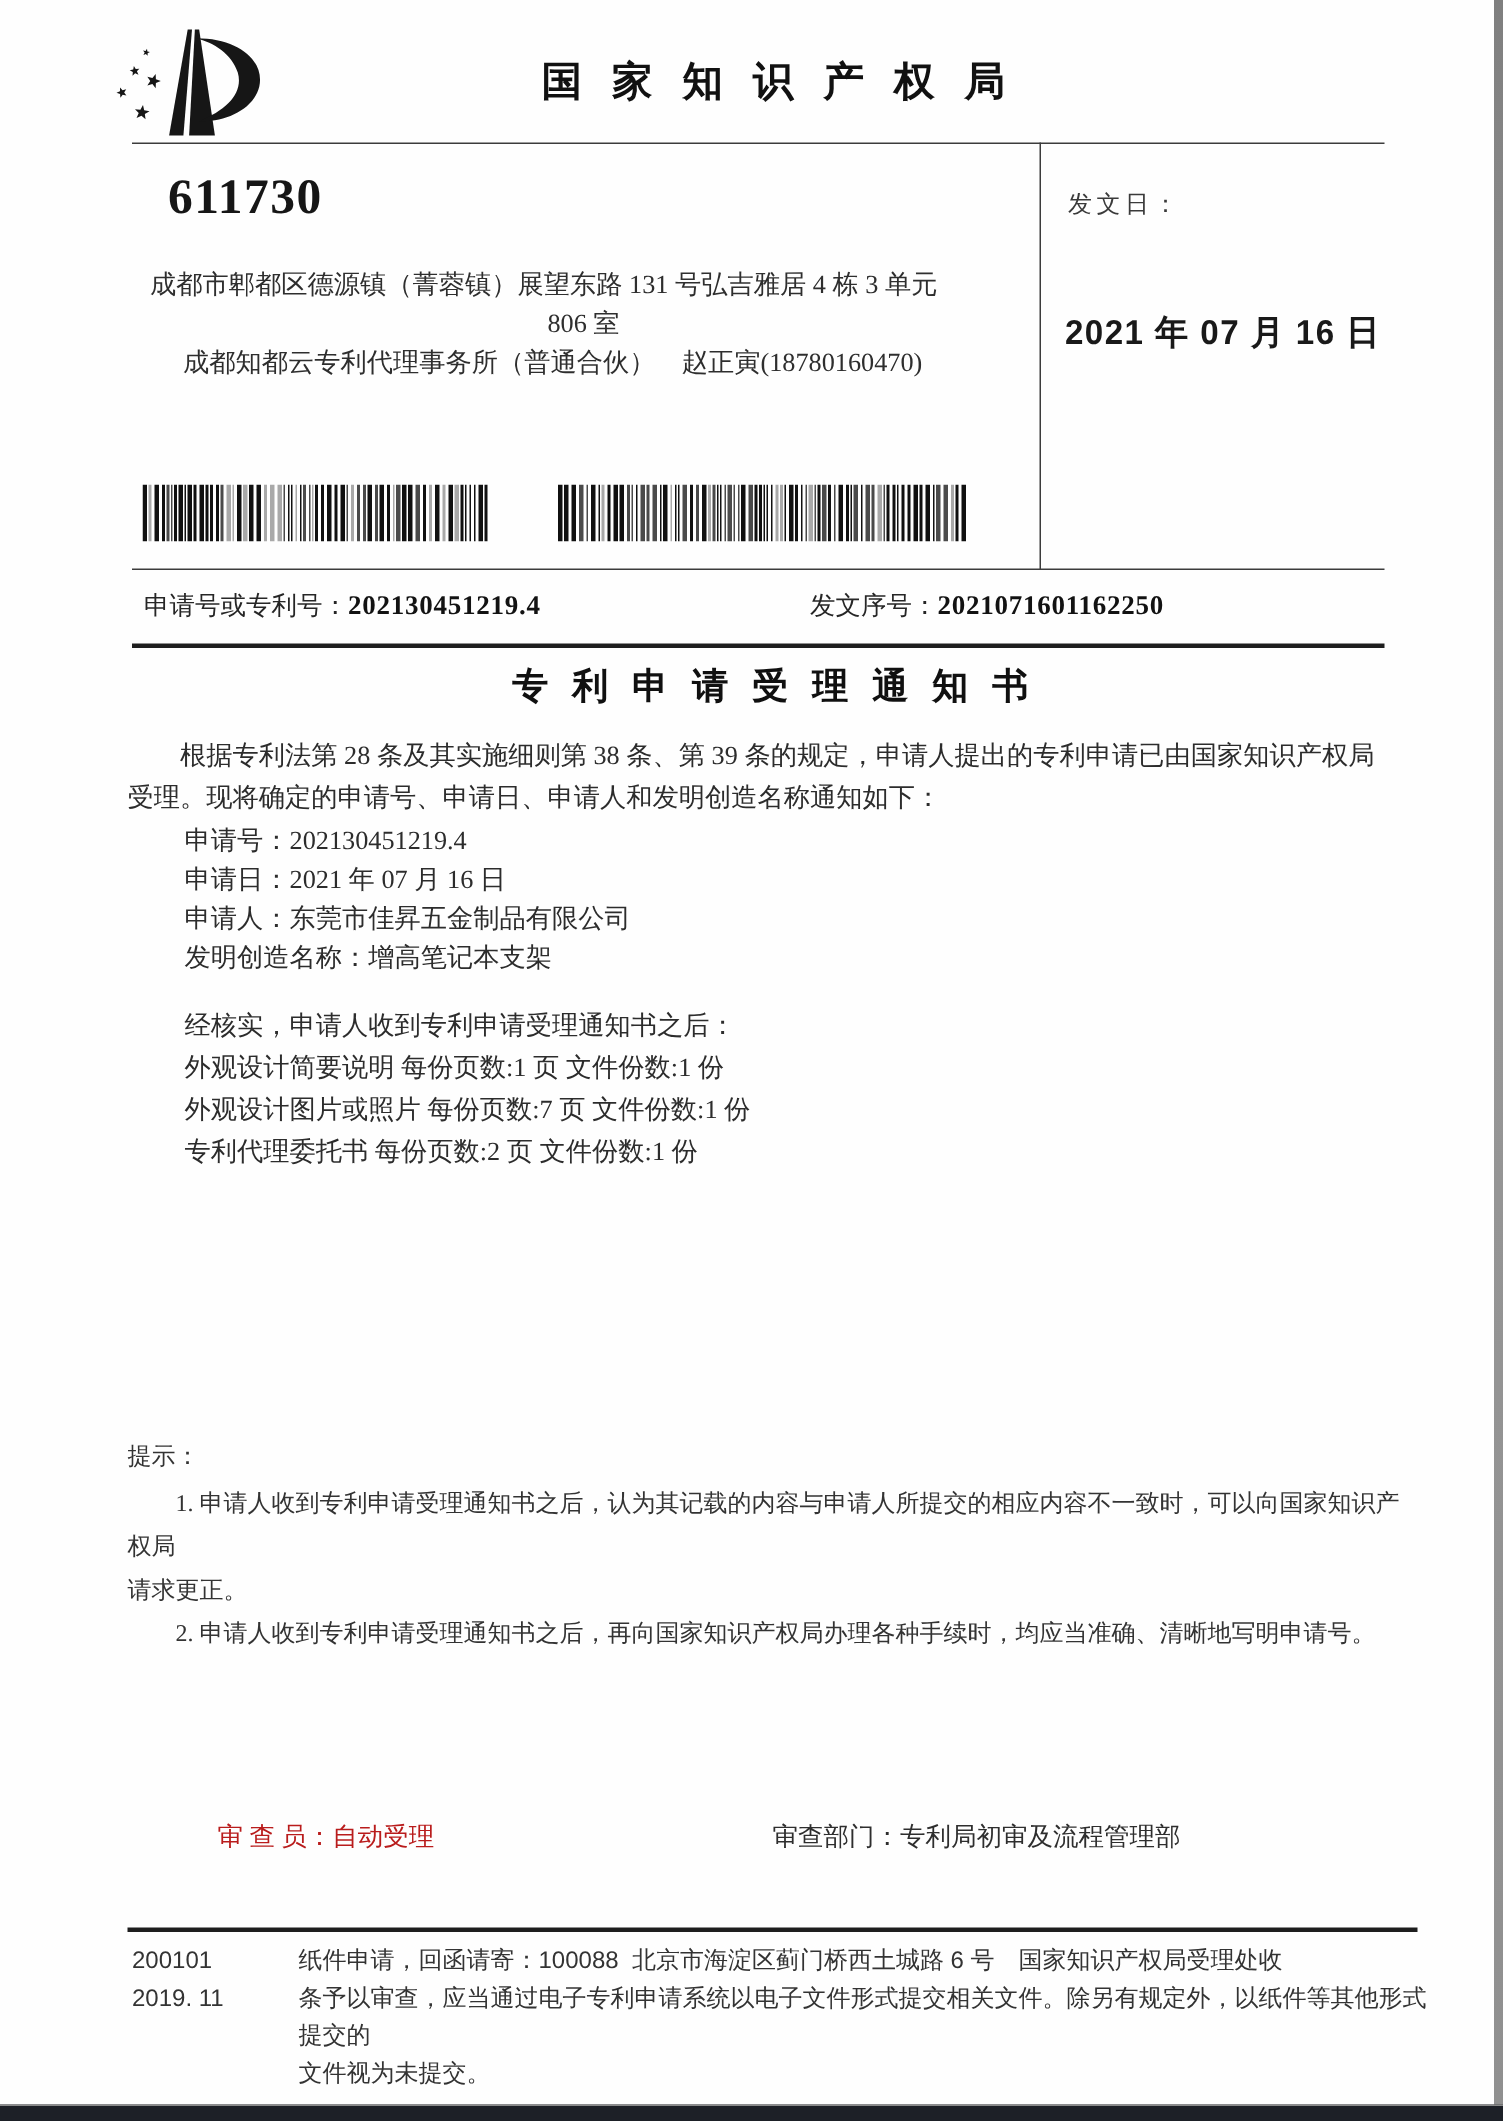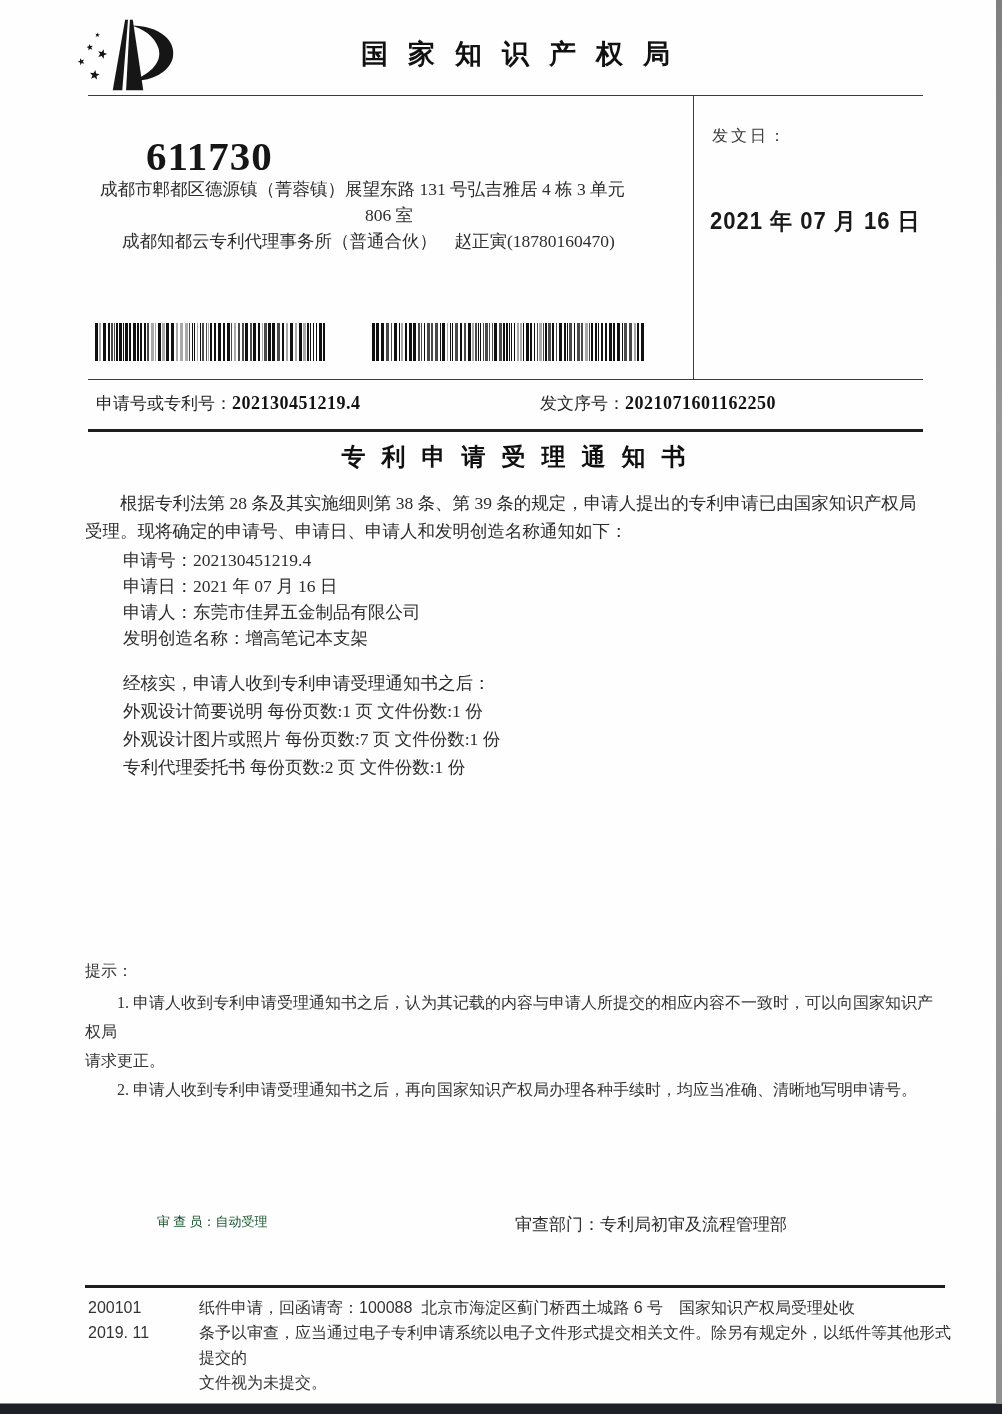--- a/index.html
+++ b/index.html
@@ -19,21 +19,21 @@
   }
   .logo{left:66px;top:12px;}
 
   
   .rule{background:#3c3c3c;}
   .rule-thick{background:#1e1e1e;}
   .box-top{left:88px;top:95px;width:835px;height:1px;}
   .box-vsep{left:693px;top:95px;width:1px;height:285px;}
   .box-bottom{left:88px;top:379px;width:835px;height:1px;}
 
-  .postal-code{left:112px;top:132px;font-size:41px;font-weight:700;color:#161616;letter-spacing:1px;margin-left:34px;}
+  .postal-code{left:112px;top:114px;font-size:33px;font-weight:700;color:#161616;letter-spacing:1px;}
   .mail-block{left:100px;top:176px;width:578px;font-size:17.5px;line-height:26px;color:#2e2e2e;}
   .mail-line1{display:block;}
   .mail-line2{display:block;text-align:center;}
   .mail-line3{display:block;padding-left:22px;}
 
   .dispatch-label{left:712px;top:126px;font-size:16px;letter-spacing:3px;color:#3a3a3a;}
   .dispatch-date{
     left:710px;top:206px;font-size:23px;font-weight:700;color:#191919;
     font-family:"Liberation Sans","DejaVu Sans",sans-serif;letter-spacing:1px;
     transform:scaleX(.96);transform-origin:left;
@@ -58,25 +58,25 @@
     font-family:"Liberation Sans","DejaVu Sans",sans-serif;
     font-size:24px;font-weight:700;letter-spacing:16px;padding-left:16px;color:#101010;
   }
   .pre{white-space:pre-wrap;}
   .intro{left:85px;top:489px;width:845px;font-size:17.5px;line-height:28px;text-indent:2em;color:#2c2c2c;}
   .fields{left:123px;top:547px;font-size:17.5px;line-height:26px;color:#2c2c2c;}
   .received{left:123px;top:669px;font-size:17.5px;line-height:28px;color:#2c2c2c;}
 
   
   .tips{left:85px;top:960px;width:862px;font-size:16px;color:#333;}
-  .tips-label{line-height:24px;margin-bottom:4px;font-family:Liberation Mono, monospace;}
+  .tips-label{line-height:24px;margin-bottom:4px;}
   .tip-item{text-indent:2em;line-height:29px;}
 
   
-  .sig-examiner{left:145px;top:1213px;font-size:13px;color:#14532d;margin-left:12px;}
+  .sig-examiner{left:145px;top:1213px;font-size:17px;color:#b91c1c;}
   .sig-dept{left:515px;top:1213px;font-size:17px;color:#2e2e2e;}
 
   
   .rule-footer{left:85px;top:1285px;width:860px;height:3px;}
   .footer{left:88px;top:1295px;width:870px;font-family:"Liberation Sans","DejaVu Sans",sans-serif;font-size:16px;color:#333;}
   .footer-row{display:flex;align-items:flex-start;line-height:25px;}
   .footer-code{width:95px;flex:0 0 95px;}
   .footer-text{flex:1;margin-left:16px;}
 
   

